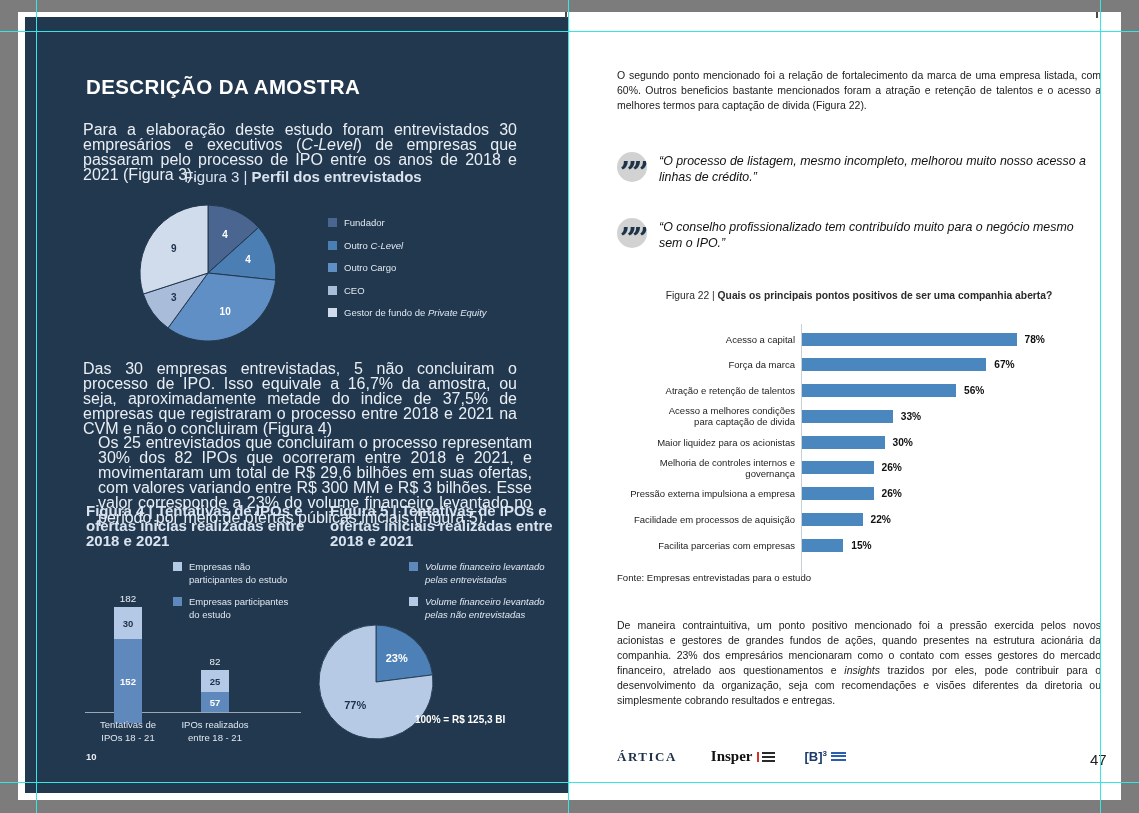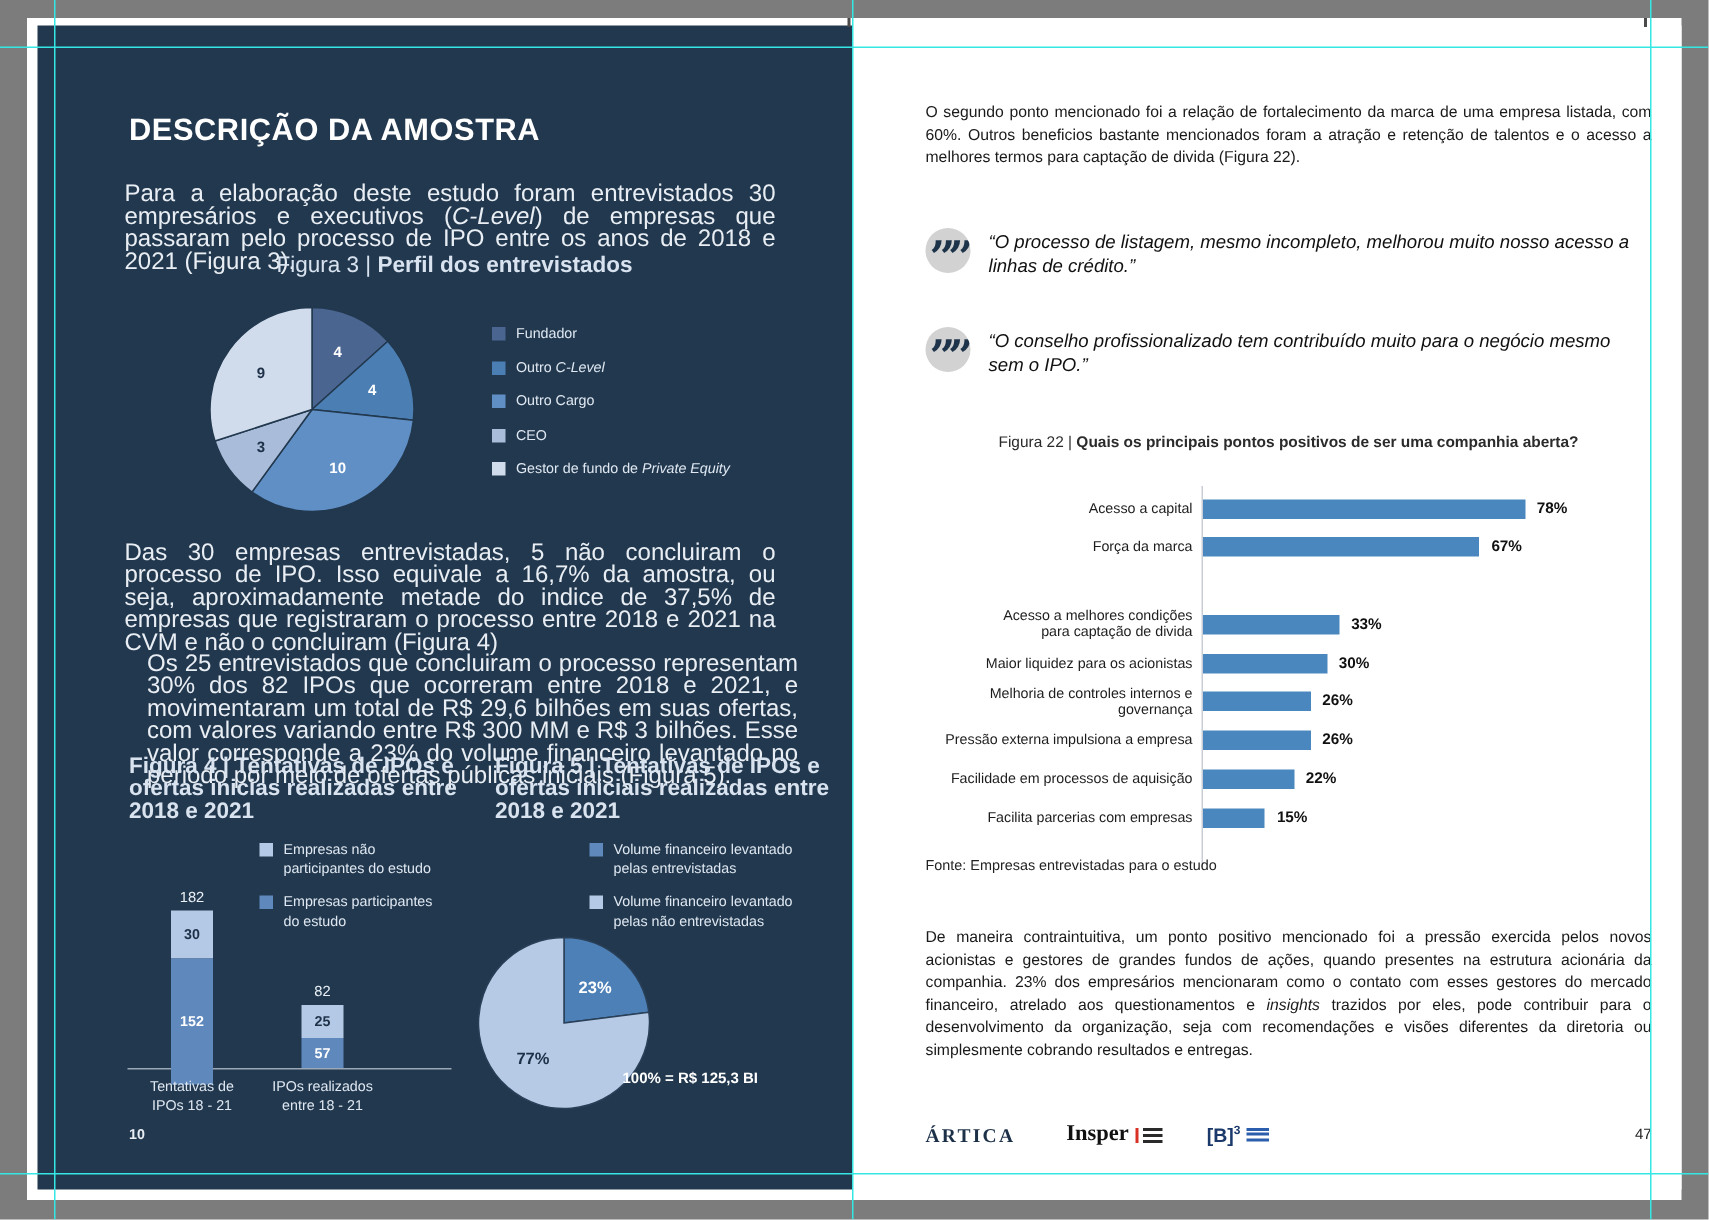--- a/index.html
+++ b/index.html
@@ -27,21 +27,21 @@
   .fig4-head{left:61px;top:486px;width:225px;}
   .fig5-head{left:305px;top:486px;width:225px;}
 
   .leg-item{display:flex;align-items:flex-start;margin-bottom:10px;}
   .leg-sq{width:9px;height:9px;flex:0 0 9px;margin-right:7px;margin-top:1px;}
   .leg-txt{font-size:9.5px;line-height:12.5px;color:#dfe8f2;}
 
   #fig3-pie{position:absolute;left:113px;top:186px;}
   #fig3-legend{position:absolute;left:303px;top:200px;width:215px;}
   #fig4-legend{position:absolute;left:148px;top:544px;width:150px;}
-  #fig5-legend{position:absolute;left:368px;top:544px;width:165px;}
+  #fig5-legend{position:absolute;left:384px;top:544px;width:165px;font-style:italic;}
   #fig4-chart{position:absolute;left:60px;top:574px;width:216px;height:165px;}
   #fig5-pie{position:absolute;left:292px;top:606px;}
   .fig5-note{position:absolute;left:390px;top:697px;width:150px;color:#ffffff;font-size:10px;font-weight:700;}
   .lp-pagenum{position:absolute;left:61px;top:734px;color:#e9eef4;font-size:9.5px;font-weight:700;}
 
   
   .f4-baseline{position:absolute;left:0;top:121px;width:216px;height:1px;background:#9aa7b5;}
   .f4-bar-seg{position:absolute;display:flex;align-items:center;justify-content:center;font-size:9.5px;font-weight:700;}
   .f4-total{position:absolute;width:60px;text-align:center;color:#eaf0f7;font-size:9.8px;font-weight:400;}
   .f4-cat{position:absolute;top:128px;width:110px;text-align:center;color:#dfe8f2;font-size:9.5px;line-height:12.5px;}
@@ -66,21 +66,21 @@
   .logo-artica{font-family:"Liberation Serif","DejaVu Serif",serif;font-weight:700;color:#1c3048;font-size:13px;letter-spacing:1.5px;}
   .logo-insper{margin-left:34px;display:flex;align-items:center;}
   .insper-word{font-family:"Liberation Serif","DejaVu Serif",serif;font-weight:700;color:#111111;font-size:15px;}
   .insper-brack{margin-left:4px;border-left:2px solid #d93025;padding-left:3px;display:flex;flex-direction:column;gap:2px;}
   .insper-brack i{display:block;width:13px;height:2px;background:#2a2a2a;}
   .logo-b3{margin-left:30px;display:flex;align-items:flex-start;}
   .b3-word{font-weight:700;color:#1b3a6b;font-size:13px;}
   .b3-sup{font-size:8px;font-weight:700;color:#1b3a6b;vertical-align:super;}
   .b3-lines{margin-left:4px;margin-top:3px;display:flex;flex-direction:column;gap:1.5px;}
   .b3-lines i{display:block;width:15px;height:2px;background:#2b5fae;}
-  .rp-pagenum{position:absolute;left:522px;top:734px;color:#222222;font-size:10px;font-weight:400;}
+  .rp-pagenum{position:absolute;left:522px;top:734px;color:#222222;font-size:15px;font-weight:400;}
   .it{font-style:italic;}
 </style>
 </head>
 <body>
 
 <div class="paper">
 
   <div class="page-left">
     <div class="lp-title">DESCRIÇÃO DA AMOSTRA</div>
 
@@ -197,20 +197,25 @@
         <div class="f22-row" style="top: 4px;">
           <div class="f22-label">Acesso a capital</div>
           <div class="f22-bar" style="width: 214.5px; background: rgb(75, 135, 191);"></div>
           <span class="f22-val">78%</span>
         </div>
         <div class="f22-row" style="top: 29.75px;">
           <div class="f22-label">Força da marca</div>
           <div class="f22-bar" style="width: 184.25px; background: rgb(75, 135, 191);"></div>
           <span class="f22-val">67%</span>
         </div>
+        <div class="f22-row" style="top: 55.5px;">
+          <div class="f22-label">Atração e retenção de talentos</div>
+          <div class="f22-bar" style="width: 154px; background: rgb(75, 135, 191);"></div>
+          <span class="f22-val">56%</span>
+        </div>
         <div class="f22-row" style="top: 81.25px;">
           <div class="f22-label">Acesso a melhores condições<br>para captação de divida</div>
           <div class="f22-bar" style="width: 90.75px; background: rgb(75, 135, 191);"></div>
           <span class="f22-val">33%</span>
         </div>
         <div class="f22-row" style="top: 107px;">
           <div class="f22-label">Maior liquidez para os acionistas</div>
           <div class="f22-bar" style="width: 82.5px; background: rgb(75, 135, 191);"></div>
           <span class="f22-val">30%</span>
         </div>

